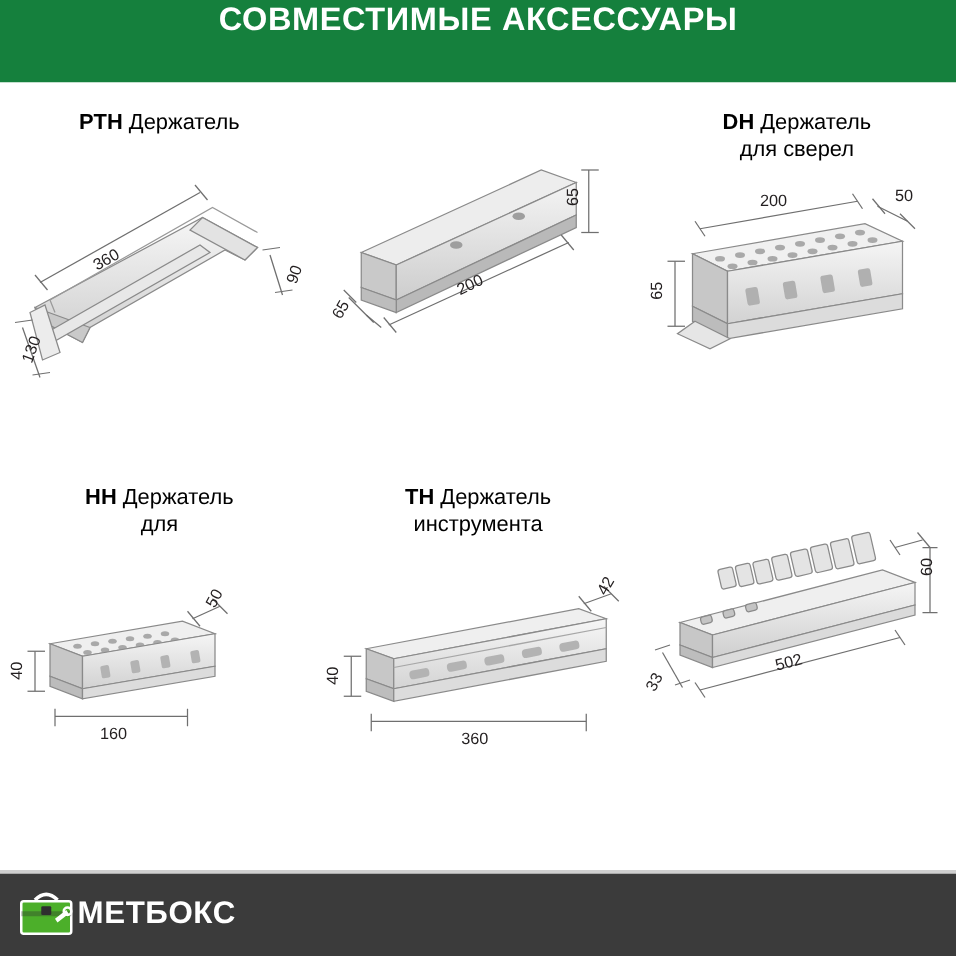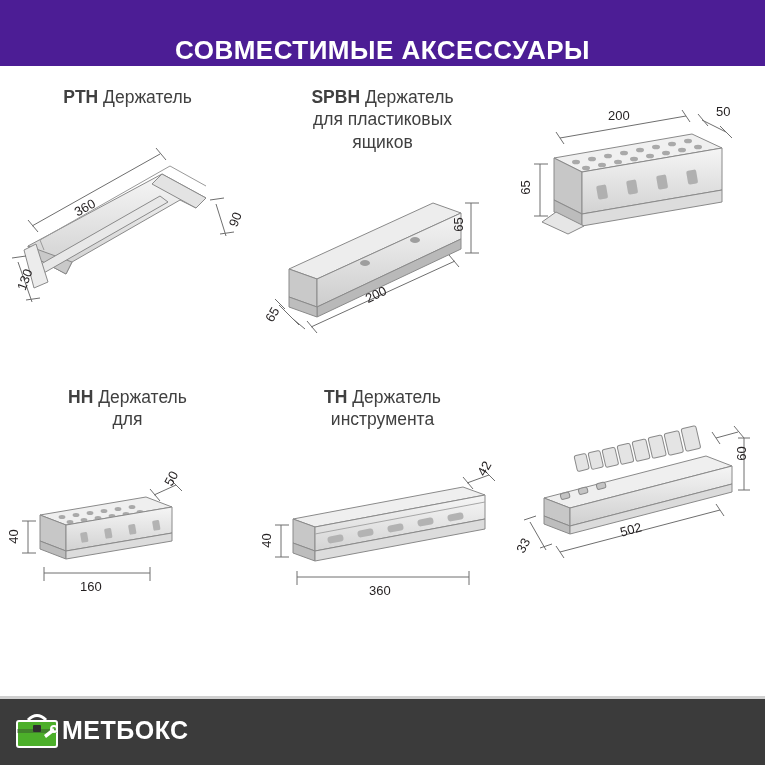--- a/index.html
+++ b/index.html
@@ -10,23 +10,23 @@
     background: #ffffff;
     font-family: "Liberation Sans", sans-serif;
     overflow: hidden;
     position: relative;
   }
 
   
   .header {
     width: 765px;
     height: 66px;
-    background: #4c1d95;
+    background: #15803d;
     display: flex;
-    align-items: flex-end;
+    align-items: flex-start;
     justify-content: center;
   }
   .header-title {
     color: #ffffff;
     font-size: 26px;
     font-weight: bold;
     letter-spacing: 0.5px;
     text-align: center;
   }
 
@@ -48,21 +48,21 @@
     grid-template-columns: 255px 255px 255px;
     grid-template-rows: 300px 290px;
   }
   .cell {
     position: relative;
     padding: 0 10px;
   }
   .caption {
     text-align: center;
     font-size: 17.5px;
-    color: #404040;
+    color: #000000;
     line-height: 1.28;
     margin: 0 auto;
     width: 235px;
   }
   .caption .code { font-weight: bold; }
 
   .art {
     position: relative;
     width: 235px;
     height: 200px;
@@ -161,26 +161,20 @@
           <line x1="2" y1="142" x2="16" y2="140" stroke="#6f6f6f" stroke-width="1"></line>
           <line x1="16" y1="184" x2="30" y2="182" stroke="#6f6f6f" stroke-width="1"></line>
         </svg>
         <div class="dim" style="left:64px; top:84px; transform:rotate(-29deg);">360</div>
         <div class="dim" style="left:218px; top:96px; transform:rotate(-70deg);">90</div>
         <div class="dim" style="left:4px; top:156px; transform:rotate(-70deg);">130</div>
       </div>
     </div>
 
     <div class="cell">
-      <div class="caption">
-        <span class="code">SPBH</span>
-        <span>Держатель</span><br>
-        <span>для пластиковых</span><br>
-        <span>ящиков</span>
-      </div>
       <div class="art">
         <svg width="235" height="200" viewBox="0 0 235 200">
           <defs>
             <linearGradient id="g2" x1="0" y1="0" x2="0" y2="1">
               <stop offset="0" stop-color="#f4f4f4"></stop>
                 <stop offset="1" stop-color="#cdcdcd"></stop>
             </linearGradient>
           </defs>
 
           <polygon points="24,108 168,42 196,52 52,118" fill="#ededed" stroke="#8a8a8a" stroke-width="1"></polygon>
@@ -204,20 +198,25 @@
           <line x1="10" y1="138" x2="20" y2="148" stroke="#6f6f6f" stroke-width="1"></line>
           <line x1="28" y1="158" x2="40" y2="168" stroke="#6f6f6f" stroke-width="1"></line>
         </svg>
         <div class="dim" style="left:186px; top:56px; transform:rotate(-90deg);">65</div>
         <div class="dim" style="left:100px; top:126px; transform:rotate(-25deg);">200</div>
         <div class="dim" style="left:0px; top:146px; transform:rotate(-60deg);">65</div>
       </div>
     </div>
 
     <div class="cell">
+      <div class="caption">
+        <span class="code">DH</span>
+        <span>Держатель</span><br>
+        <span>для сверел</span>
+      </div>
       <div class="art">
         <svg width="235" height="200" viewBox="0 0 235 200">
           <defs>
             <linearGradient id="g3" x1="0" y1="0" x2="0" y2="1">
               <stop offset="0" stop-color="#f5f5f5"></stop>
                 <stop offset="1" stop-color="#d2d2d2"></stop>
             </linearGradient>
           </defs>
 
           <polygon points="34,64 172,40 202,54 62,78" fill="#f0f0f0" stroke="#8a8a8a" stroke-width="1"></polygon>

